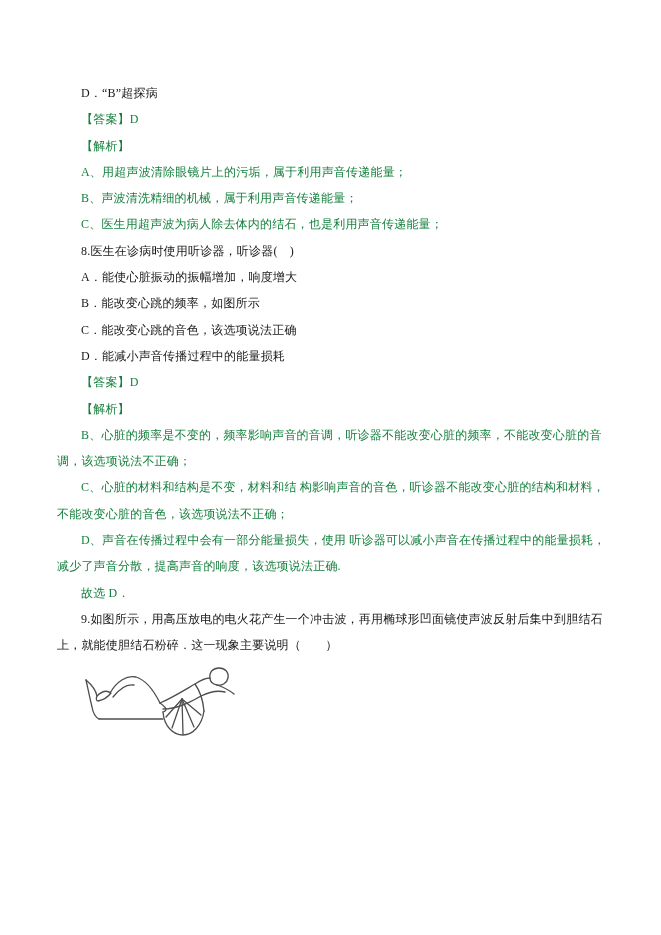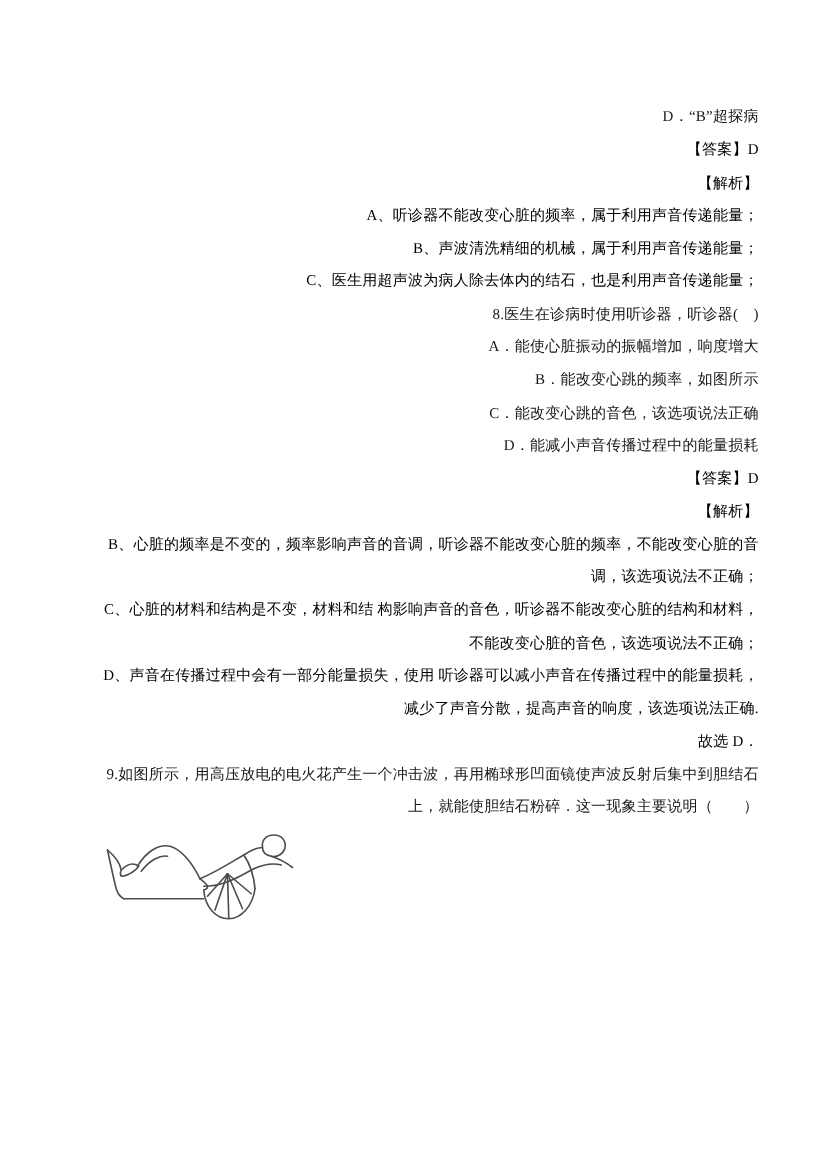--- a/index.html
+++ b/index.html
@@ -20,42 +20,42 @@
     overflow: hidden;
     background: #ffffff;
   }
   p.ln {
     margin: 0;
     padding: 0;
     font-size: 12px;
     line-height: 26.3px;
     color: #171717;
     letter-spacing: 0.2px;
-    text-align: right;
+    text-align: left;
     word-break: normal;
     overflow-wrap: break-word;
   }
   p.indent { text-indent: 24px; }
-  p.red { color: #000000; }
+  p.red { color: #15803d; }
   .figure-wrap {
     margin: 8px 0 0 26px;
     width: 156px;
     height: 78px;
   }
   .figure-wrap svg { display: block; }
 </style>
 </head>
 <body>
 
 <div class="page">
 
   <p class="ln indent">D．“B”超探病</p>
   <p class="ln indent red">【答案】D</p>
   <p class="ln indent red">【解析】</p>
-  <p class="ln indent red">A、听诊器不能改变心脏的频率，属于利用声音传递能量；</p>
+  <p class="ln indent red">A、用超声波清除眼镜片上的污垢，属于利用声音传递能量；</p>
   <p class="ln indent red">B、声波清洗精细的机械，属于利用声音传递能量；</p>
   <p class="ln indent red">C、医生用超声波为病人除去体内的结石，也是利用声音传递能量；</p>
 
   <p class="ln indent">8.医生在诊病时使用听诊器，听诊器(　)</p>
   <p class="ln indent">A．能使心脏振动的振幅增加，响度增大</p>
   <p class="ln indent">B．能改变心跳的频率，如图所示</p>
   <p class="ln indent">C．能改变心跳的音色，该选项说法正确</p>
   <p class="ln indent">D．能减小声音传播过程中的能量损耗</p>
   <p class="ln indent red">【答案】D</p>
   <p class="ln indent red">【解析】</p>

